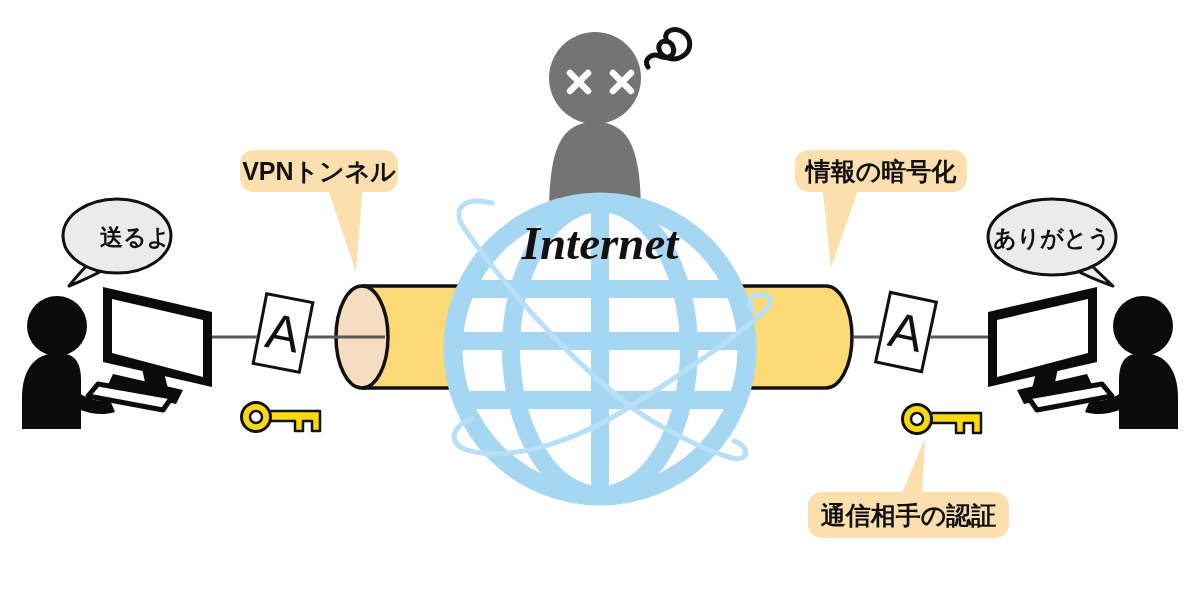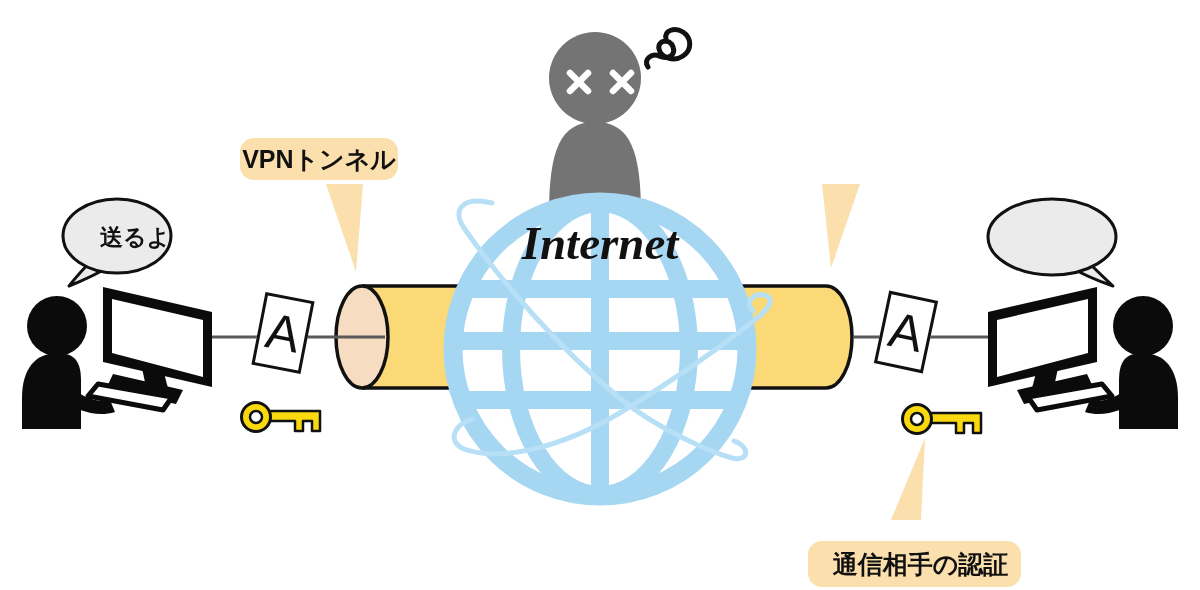--- a/index.html
+++ b/index.html
@@ -24,23 +24,23 @@
     font-size:47px;color:#111;
   }
   .paper{
     position:absolute;box-sizing:border-box;width:50px;height:74px;
     background:#ffffff;border:3.5px solid #111;
     display:flex;align-items:center;justify-content:center;
     font-size:50px;font-weight:400;color:#111;line-height:1;
   }
   .paper.left{left:258px;top:296px;transform:rotate(11deg);}
   .paper.right{left:881px;top:295px;transform:rotate(12deg);}
-  .co-vpn{left:240px;top:138px;width:158px;height:42px;}
+  .co-vpn{left:240px;top:150px;width:158px;height:42px;}
   .co-enc{left:795px;top:150px;width:172px;height:42px;}
-  .co-auth{left:808px;top:541px;width:201px;height:46px;padding-left:12px;}
+  .co-auth{left:808px;top:492px;width:201px;height:46px;}
   .bt-left{left:80px;top:221px;width:110px;height:32px;}
   .bt-right{left:986px;top:222px;width:132px;height:32px;}
 </style>
 </head>
 <body>
 
 <div class="stage">
 
   <svg width="1200" height="590" viewBox="0 0 1200 590">
 
@@ -135,25 +135,29 @@
 
     <g fill="none" stroke="#B7E0F6" stroke-width="5" stroke-linecap="round">
       <path d="M492,203 C462,196 452,210 464,228 C500,280 560,350 622,400 C660,430 710,452 732,458 C750,462 750,446 734,441"></path>
       <path d="M472,419 C452,426 448,442 464,449 C500,462 560,448 618,414 C668,384 724,345 757,318 C772,306 774,297 764,295 C752,293 745,303 753,311"></path>
     </g>
   </svg>
 
   <div class="callout co-vpn">
     <span>VPNトンネル</span>
   </div>
+  <div class="callout co-enc">
+    <span>情報の暗号化</span>
+  </div>
   <div class="callout co-auth">
     <span>通信相手の認証</span>
   </div>
 
   <div class="bubble-text bt-left">送るよ</div>
+  <div class="bubble-text bt-right">ありがとう</div>
 
   <div class="label internet-label">Internet</div>
 
   <div class="paper left">
     <span>A</span>
   </div>
   <div class="paper right">
     <span>A</span>
   </div>
 

